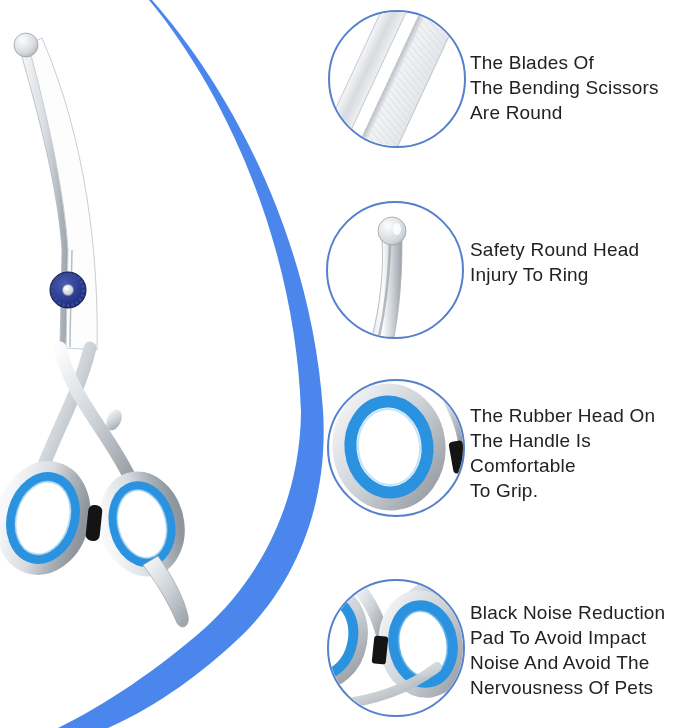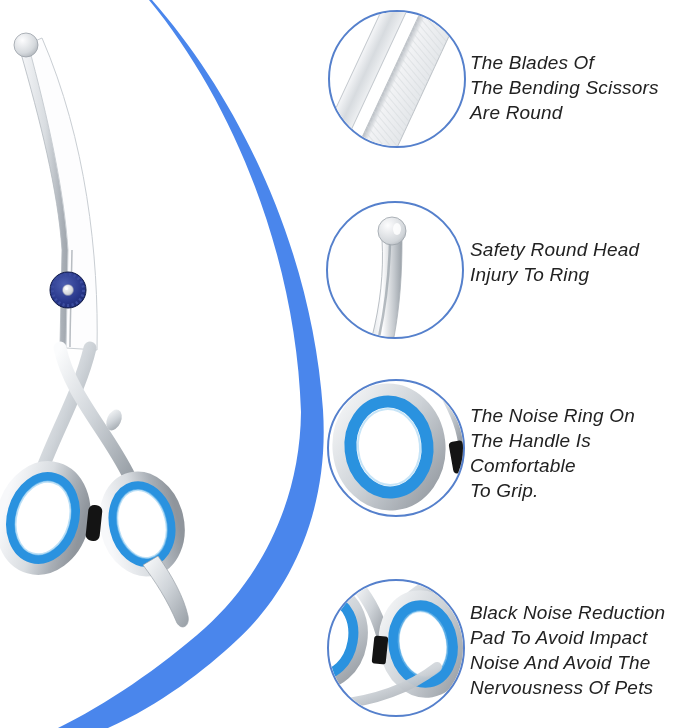--- a/index.html
+++ b/index.html
@@ -13,21 +13,21 @@
     position:absolute;width:134px;height:134px;border-radius:50%;
     border:2px solid var(--circle-border,#4b7fd0);
     overflow:hidden;background:#fff;box-sizing:content-box;
   }
   .callout-circle svg{display:block;width:134px;height:134px;}
   .feature-text{
     position:absolute;left:470px;width:206px;
     color:var(--text,#222222);
     font-size:19px;line-height:25px;letter-spacing:.2px;font-weight:400;
   }
-  .feature-text .line{white-space:nowrap;font-style:italic;}
+  .feature-text .line{white-space:nowrap;}
 </style>
 </head>
 <body>
 
 <div class="canvas">
 
   <svg class="layer" width="679" height="728" viewBox="0 0 679 728" aria-hidden="true">
     <path d="M 152,0
              C 240,100 312,250 323,410
              C 330,520 283,598 237,640
@@ -205,21 +205,21 @@
     <div class="line">The Bending Scissors</div>
     <div class="line">Are Round</div>
   </div>
 
   <div class="feature-text" style="top:237px;">
     <div class="line">Safety Round Head</div>
     <div class="line">Injury To Ring</div>
   </div>
 
   <div class="feature-text" style="top:403px;">
-    <div class="line">The Noise Ring On</div>
+    <div class="line">The Rubber Head On</div>
     <div class="line">The Handle Is</div>
     <div class="line">Comfortable</div>
     <div class="line">To Grip.</div>
   </div>
 
   <div class="feature-text" style="top:592px;margin-top:8px;">
     <div class="line">Black Noise Reduction</div>
     <div class="line">Pad To Avoid Impact</div>
     <div class="line">Noise And Avoid The</div>
     <div class="line">Nervousness Of Pets</div>

